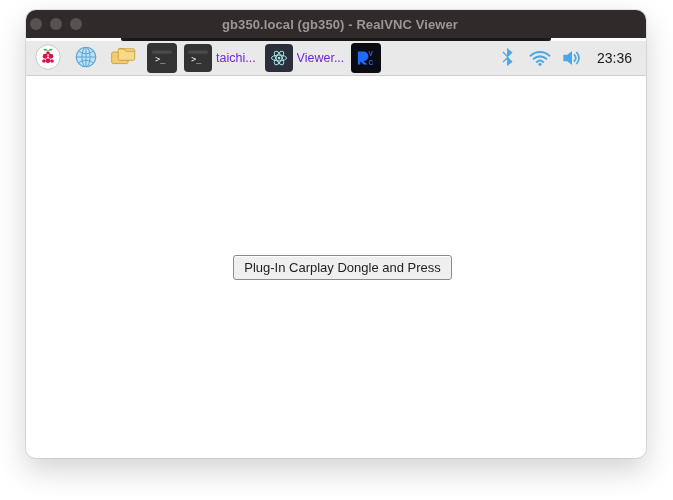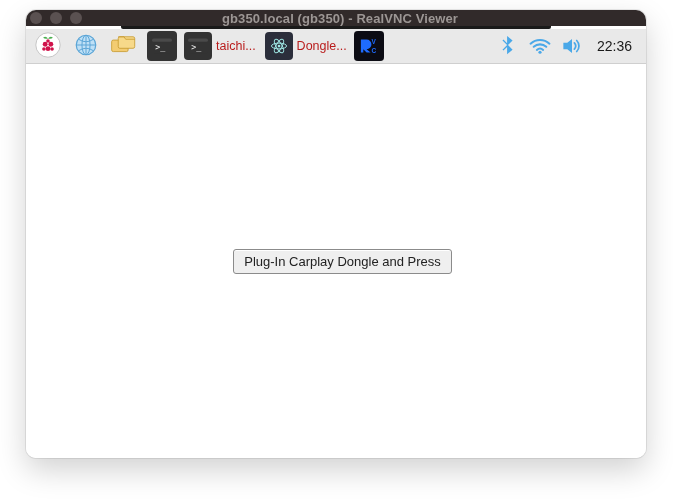--- a/index.html
+++ b/index.html
@@ -19,21 +19,21 @@
     width: 620px;
     height: 448px;
     background: #ffffff;
     border-radius: 10px;
     box-shadow: 0 12px 30px rgba(0,0,0,0.18), 0 0 0 1px rgba(0,0,0,0.08);
     overflow: hidden;
     display: flex;
     flex-direction: column;
   }
   .titlebar {
-    height: 16px;
+    height: 28px;
     background: #312a2a;
     display: flex;
     align-items: center;
     padding: 0 4px;
     gap: 8px;
     flex: 0 0 auto;
   }
   .traffic {
     display: flex;
     gap: 8px;
@@ -96,21 +96,21 @@
     height: 30px;
     display: flex;
     align-items: center;
     gap: 4px;
     padding: 0 5px 0 2px;
     border-radius: 3px;
     cursor: pointer;
   }
   .tb-task .label {
     font-size: 12.5px;
-    color: #b91c1c;
+    color: #6d28d9;
     max-width: 58px;
     overflow: hidden;
     text-overflow: ellipsis;
     white-space: nowrap;
   }
   .tb-task.active {
     background: #d0d0d0;
     box-shadow: inset 0 0 0 1px #b5b5b5;
   }
   .spacer { flex: 1; }
@@ -237,21 +237,21 @@
         <span class="tile" style="background:#2b2e3b;width:28px;height:28px">
           <svg width="22" height="22" viewBox="0 0 32 32">
               <circle cx="16" cy="16" r="2" fill="#a0e7e5"></circle>
               <g fill="none" stroke="#a0e7e5" stroke-width="1.4">
                 <ellipse cx="16" cy="16" rx="11" ry="4.2"></ellipse>
                 <ellipse cx="16" cy="16" rx="11" ry="4.2" transform="rotate(60 16 16)"></ellipse>
                 <ellipse cx="16" cy="16" rx="11" ry="4.2" transform="rotate(-60 16 16)"></ellipse>
               </g>
             </svg>
         </span>
-        <span class="label">Dongle...</span>
+        <span class="label">Viewer...</span>
       </div>
 
       <div class="tb-task active" style="padding:0">
         <span class="tile" style="background:#0b0b13;width:30px;height:30px">
           <svg width="26" height="26" viewBox="0 0 32 32">
               <rect width="32" height="32" rx="3" fill="#0b0b13"></rect>
               <path d="M6 24V8h7a6 6 0 0 1 0 12l5 4h-5l-4-4v4z" fill="#1e6bff"></path>
               <text x="19" y="14" fill="#1e6bff" font-size="8" font-weight="700">V</text>
               <text x="19" y="24" fill="#1e6bff" font-size="8" font-weight="700">C</text>
             </svg>
@@ -278,21 +278,21 @@
         </span>
         <span class="ico">
           <svg width="24" height="22" viewBox="0 0 28 24">
               <path d="M3 8h5l6-5v18l-6-5H3z" fill="#4aa8e8"></path>
               <g fill="none" stroke="#4aa8e8" stroke-width="2.2" stroke-linecap="round">
                 <path d="M17 8a6 6 0 0 1 0 8"></path>
                 <path d="M20 5a10 10 0 0 1 0 14"></path>
               </g>
             </svg>
         </span>
-        <span class="clock">22:36</span>
+        <span class="clock">23:36</span>
       </div>
     </div>
 
     <div class="client">
       <button class="bigbtn">Plug-In Carplay Dongle and Press</button>
     </div>
 
   </div>
 </div>
 

